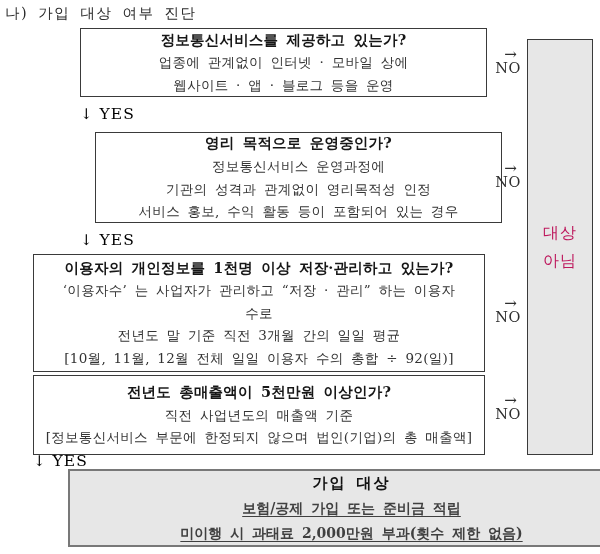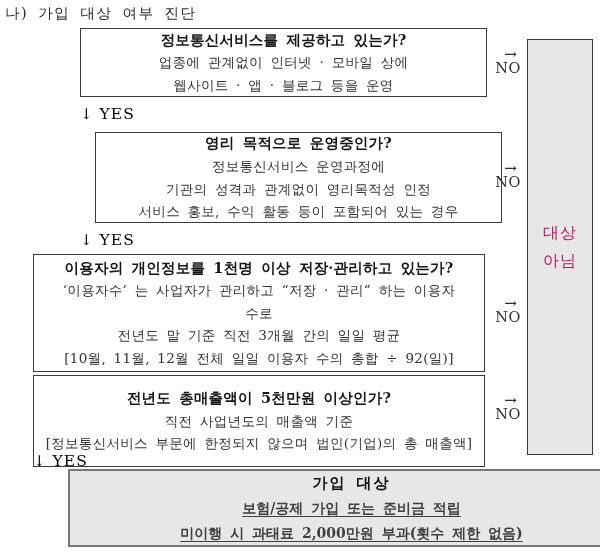--- a/index.html
+++ b/index.html
@@ -40,21 +40,21 @@
   }
   .qbox .q {
     font-weight: bold;
     font-size: 14.5px;
     color: #161616;
     letter-spacing: 0.2px;
   }
   .qbox1 { left: 80px;  top: 28px;  width: 407px; height: 69px; }
   .qbox2 { left: 80px;  top: 132px; width: 407px; height: 91px; margin-left: 15px; }
   .qbox3 { left: 33px;  top: 254px; width: 452px; height: 118px; }
-  .qbox4 { left: 33px;  top: 375px; width: 452px; height: 92px; }
+  .qbox4 { left: 33px;  top: 375px; width: 452px; height: 80px; }
   .yes {
     position: absolute;
     font-size: 15.5px;
     letter-spacing: 1px;
     color: #000000;
     height: 22px;
     line-height: 22px;
   }
   .yes .yarrow { margin-right: 6px; font-size: 15px; }
   .yes1 { left: 80px; top: 103px; width: 407px; }

